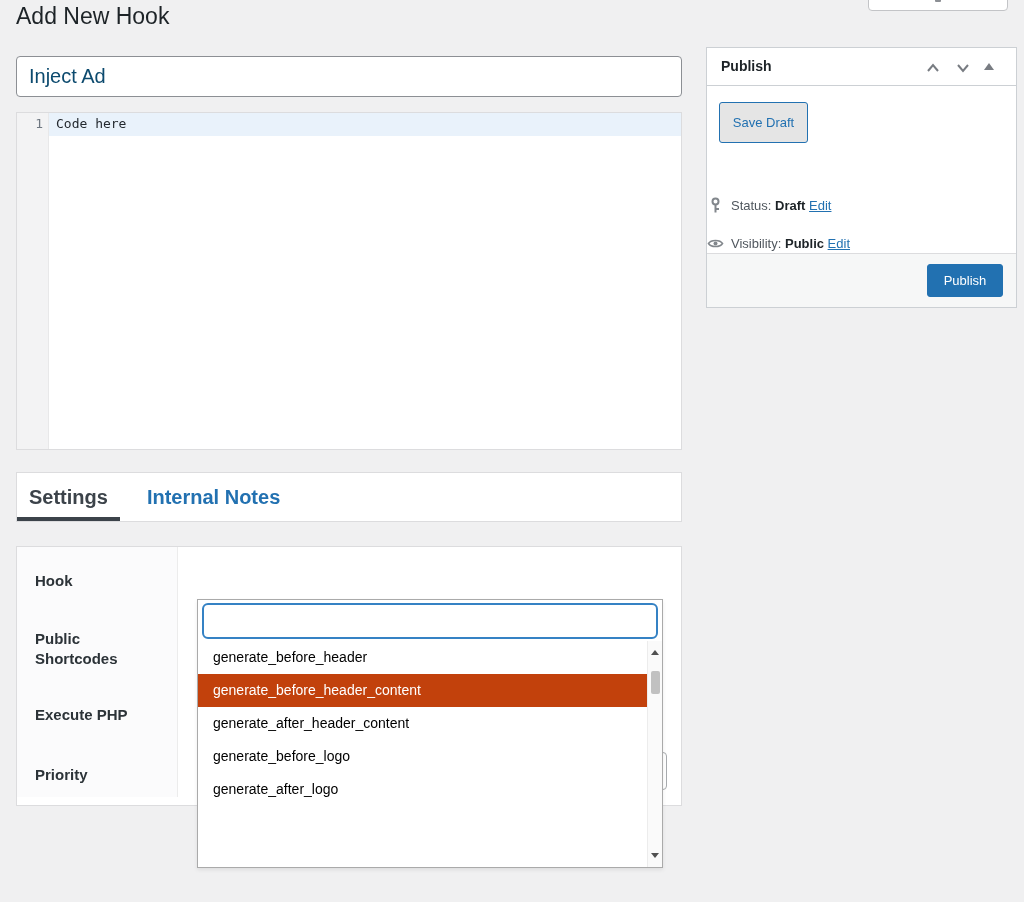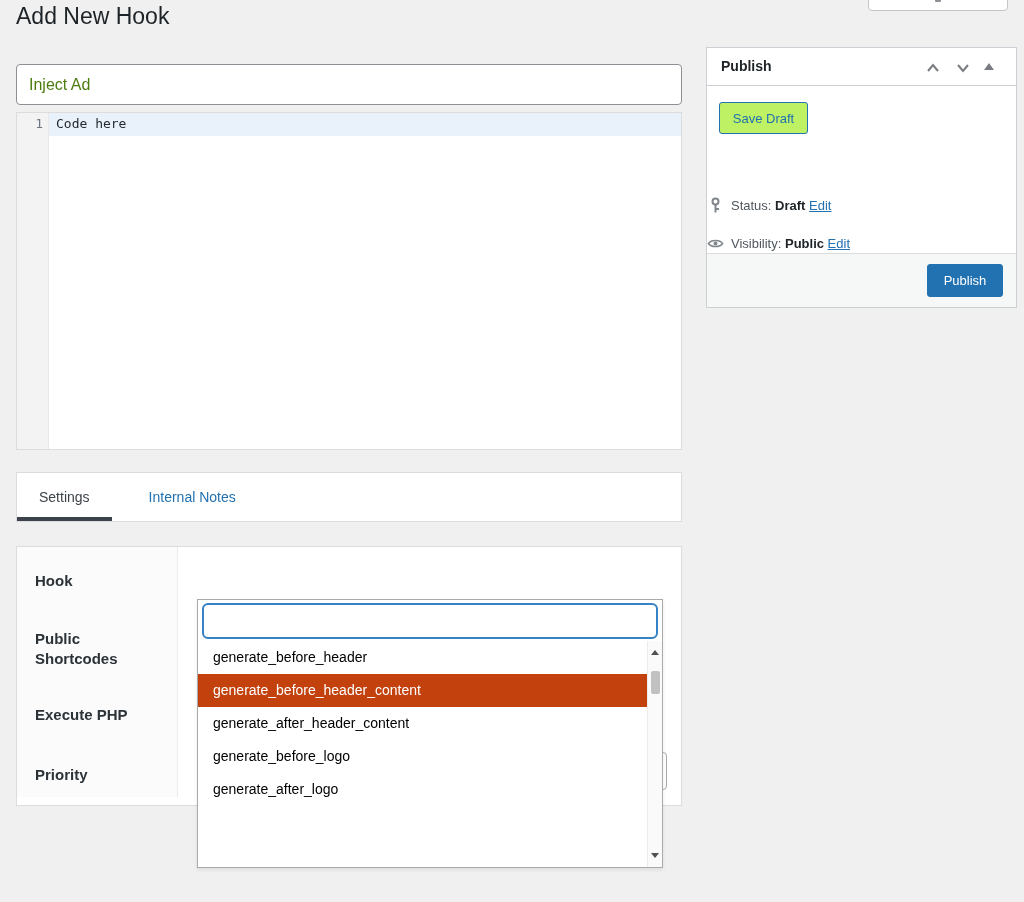--- a/index.html
+++ b/index.html
@@ -24,23 +24,23 @@
   }
 
   
   .page-title {
     left: 16px; top: 2px; font-size: 23px; line-height: 29px;
     font-weight: 400; color: #1d2327;
   }
 
   
   .title-input {
-    left: 16px; top: 64px; width: 666px; height: 41px;
+    left: 16px; top: 56px; width: 666px; height: 41px;
     background: #fff; border: 1px solid #8c8f94; border-radius: 4px;
-    font-size: 16px; color: #4d7c0f; padding: 0 12px;
+    font-size: 20px; color: #0c4a6e; padding: 0 12px;
     font-family: "Liberation Sans", sans-serif;
   }
 
   
   .code-editor {
     left: 16px; top: 112px; width: 666px; height: 338px;
     background: #fff; border: 1px solid #dcdcde; overflow: hidden;
   }
   .code-gutter {
     position: absolute; left: 0; top: 0; bottom: 0; width: 32px;
@@ -74,22 +74,22 @@
     position: absolute; left: 14px; top: 10px;
     font-size: 14px; font-weight: 700; color: #1d2327;
   }
   .hicon { position: absolute; top: 11px; width: 18px; height: 18px; color: #787c82; cursor: pointer; }
   .hicon svg { display: block; }
   .icon-order-up { right: 74px; }
   .icon-order-down { right: 44px; }
   .icon-toggle { right: 15px; top: 14px; }
 
   .save-draft-btn {
-    position: absolute; left: 12px; top: 54px; width: 89px; height: 32px;
-    background: #bef264; border: 1px solid #2271b1; border-radius: 3px;
+    position: absolute; left: 12px; top: 54px; width: 89px; height: 41px;
+    background: #e5e5e5; border: 1px solid #2271b1; border-radius: 3px;
     color: #2271b1; font-size: 13px; font-family: "Liberation Sans", sans-serif;
     cursor: pointer;
   }
   .misc-row { position: absolute; left: 0; font-size: 13px; color: #50575e; }
   .misc-row .ricon { position: absolute; left: 0; top: -1px; width: 17px; height: 17px; color: #82878c; }
   .misc-row .rtext { margin-left: 24px; }
   .misc-row b { color: #1d2327; }
   .edit-link { color: #2271b1; text-decoration: underline; cursor: pointer; }
   .row-status { top: 150px; }
   .row-visibility { top: 188px; }
@@ -106,22 +106,22 @@
     cursor: pointer;
   }
 
   
   .tabs-card {
     left: 16px; top: 472px; width: 666px; height: 50px;
     background: #fff; border: 1px solid #dcdcde;
     display: flex; align-items: stretch;
   }
   .tab {
-    font-size: 14px; display: flex; align-items: center;
-    padding: 0 22px; cursor: pointer; color: #2271b1;
+    font-size: 20px; display: flex; align-items: center;
+    padding: 0 12px; cursor: pointer; color: #2271b1; font-weight: bold;
   }
   .tab.active {
     color: #3c434a; border-bottom: 4px solid #3c434a; padding-top: 4px;
   }
   .tab + .tab { margin-left: 15px; }
 
   
   .settings-card {
     left: 16px; top: 546px; width: 666px; height: 260px;
     background: #fff; border: 1px solid #dcdcde;

